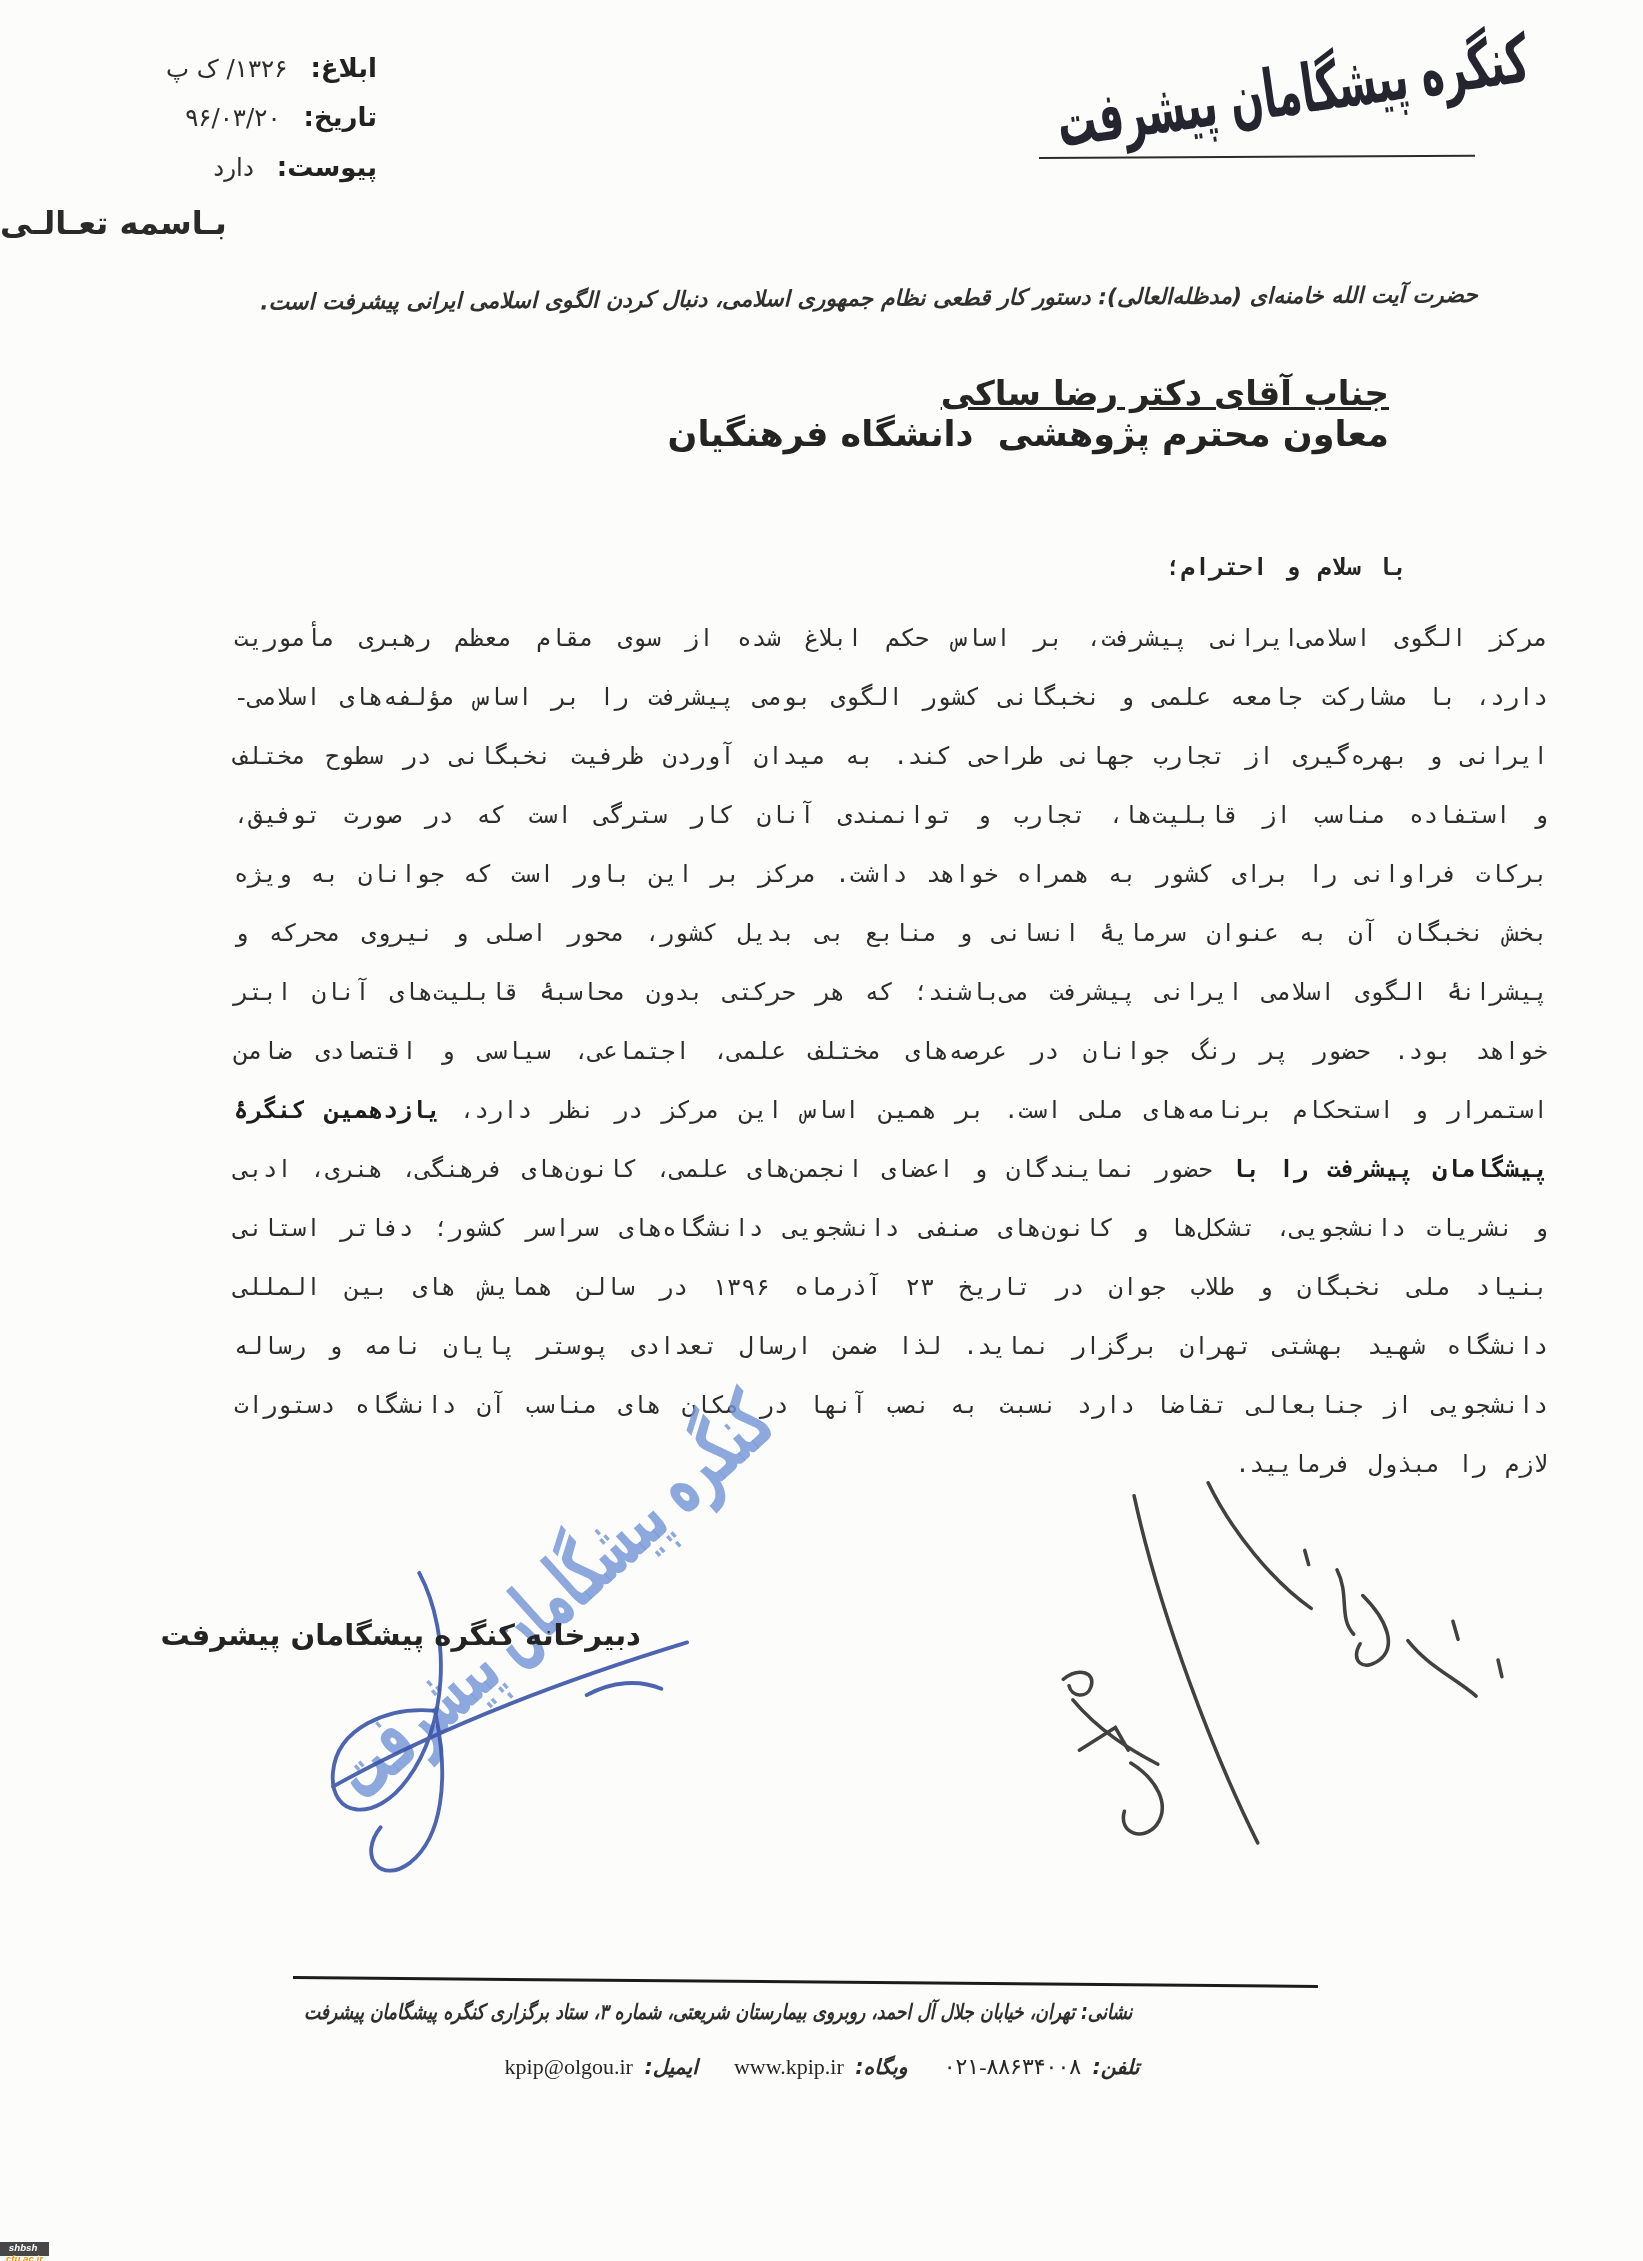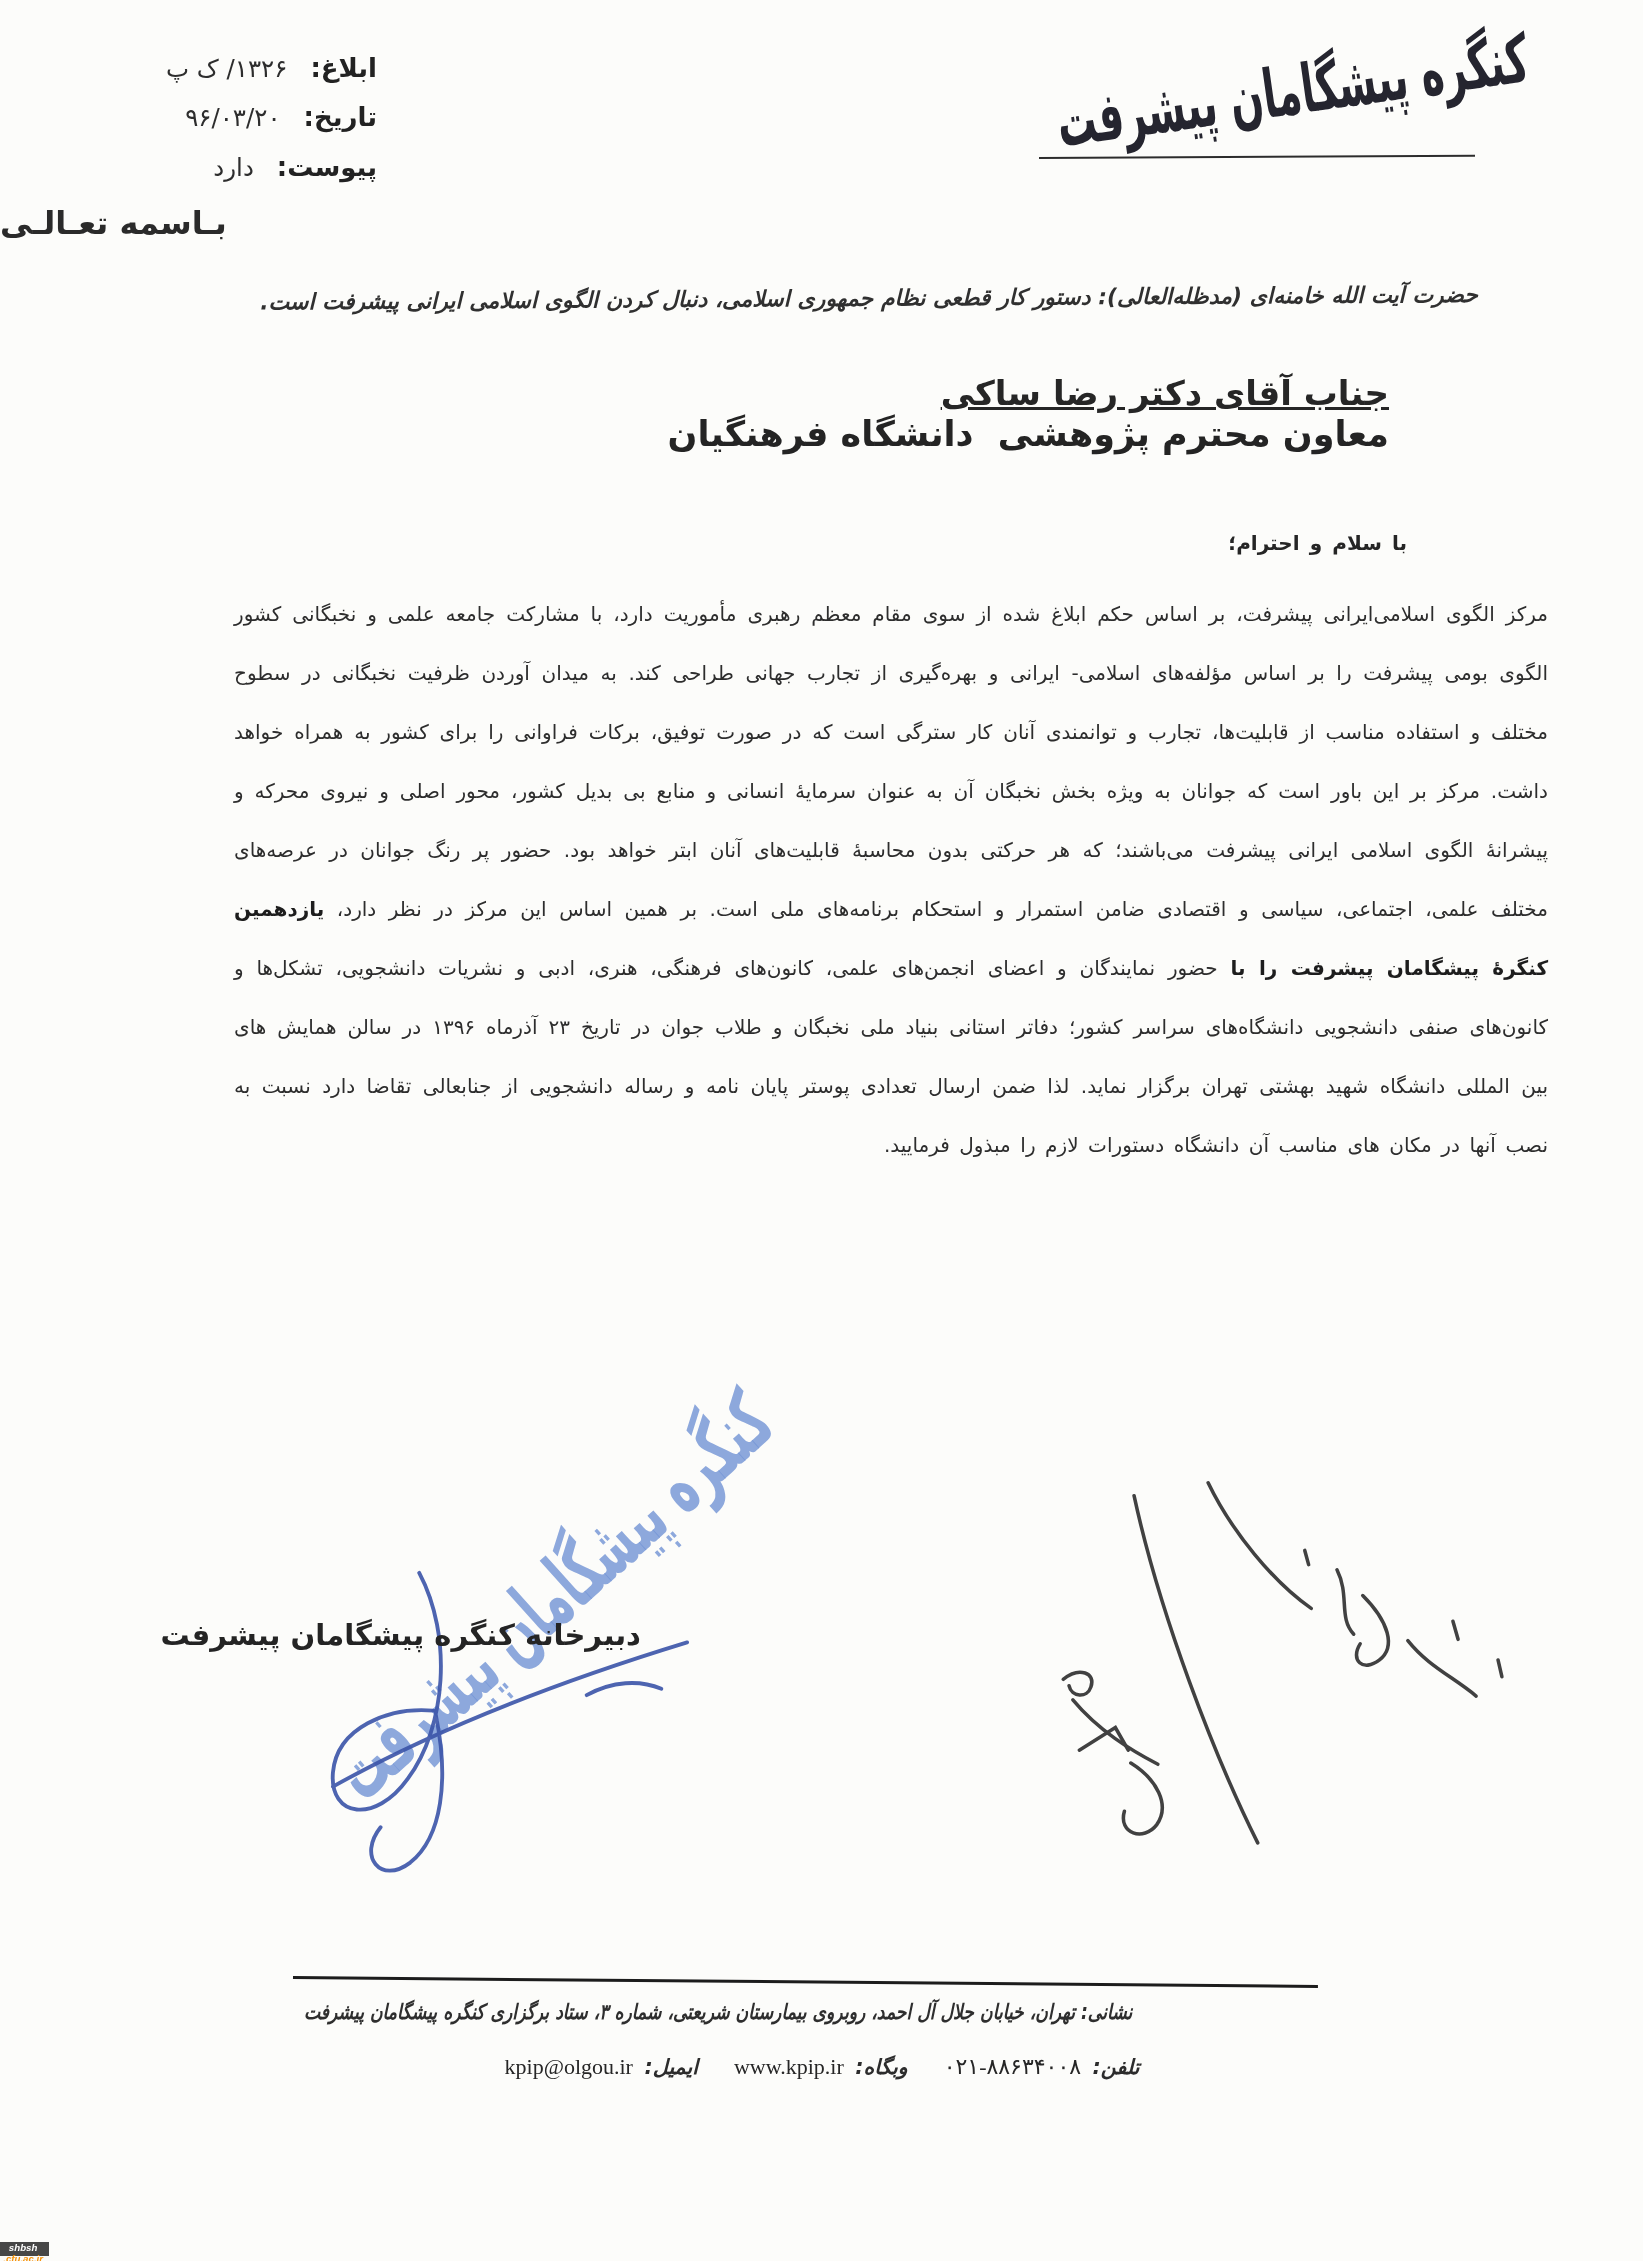--- a/index.html
+++ b/index.html
@@ -28,22 +28,22 @@
   .basmala{position:absolute;left:0;top:204px;width:1644px;
     font-size:32px;font-weight:bold;letter-spacing:1.3px;color:#2a2a2a;white-space:nowrap;}
   .quote{position:absolute;right:166px;top:282px;direction:rtl;text-align:right;
     font-size:22px;font-weight:bold;font-style:italic;color:#303030;white-space:nowrap;
     transform:rotate(-0.35deg);transform-origin:right top;}
   
   .recipient{position:absolute;right:255px;top:373px;direction:rtl;text-align:right;}
   .recipient-name{font-size:34px;font-weight:bold;color:#262626;white-space:nowrap;margin-bottom:1px;text-decoration:underline;}
   .recipient-title{font-size:35px;font-weight:bold;color:#242424;white-space:pre;}
   
-  .letter-body{position:absolute;left:222px;top:514px;width:1338px;direction:rtl;
-    font-size:20px;line-height:59px;color:#2d2d2d;word-spacing:3.2px;}
+  .letter-body{position:absolute;left:222px;top:539px;width:1338px;direction:rtl;
+    font-size:24px;line-height:59px;color:#2d2d2d;word-spacing:3.2px;font-family:Liberation Mono, monospace;}
   .salutation{font-weight:bold;padding-right:153px;color:#252525;}
   .paragraph{margin:12px;text-align:justify;}
   .paragraph strong{font-weight:bold;color:#1d1d1d;}
   .closing{padding-right:155px;}
   
   .stamp-text{position:absolute;left:345px;top:1734px;font-size:83px;font-weight:bold;
     color:rgba(116,149,214,0.82);white-space:nowrap;letter-spacing:-1.9px;
     transform:rotate(-42deg) scaleX(0.55);transform-origin:left center;pointer-events:none;}
   .stamp-sign{position:absolute;left:284px;top:1534px;}
   .signature-label{position:absolute;left:319px;top:1618px;width:322px;text-align:center;

